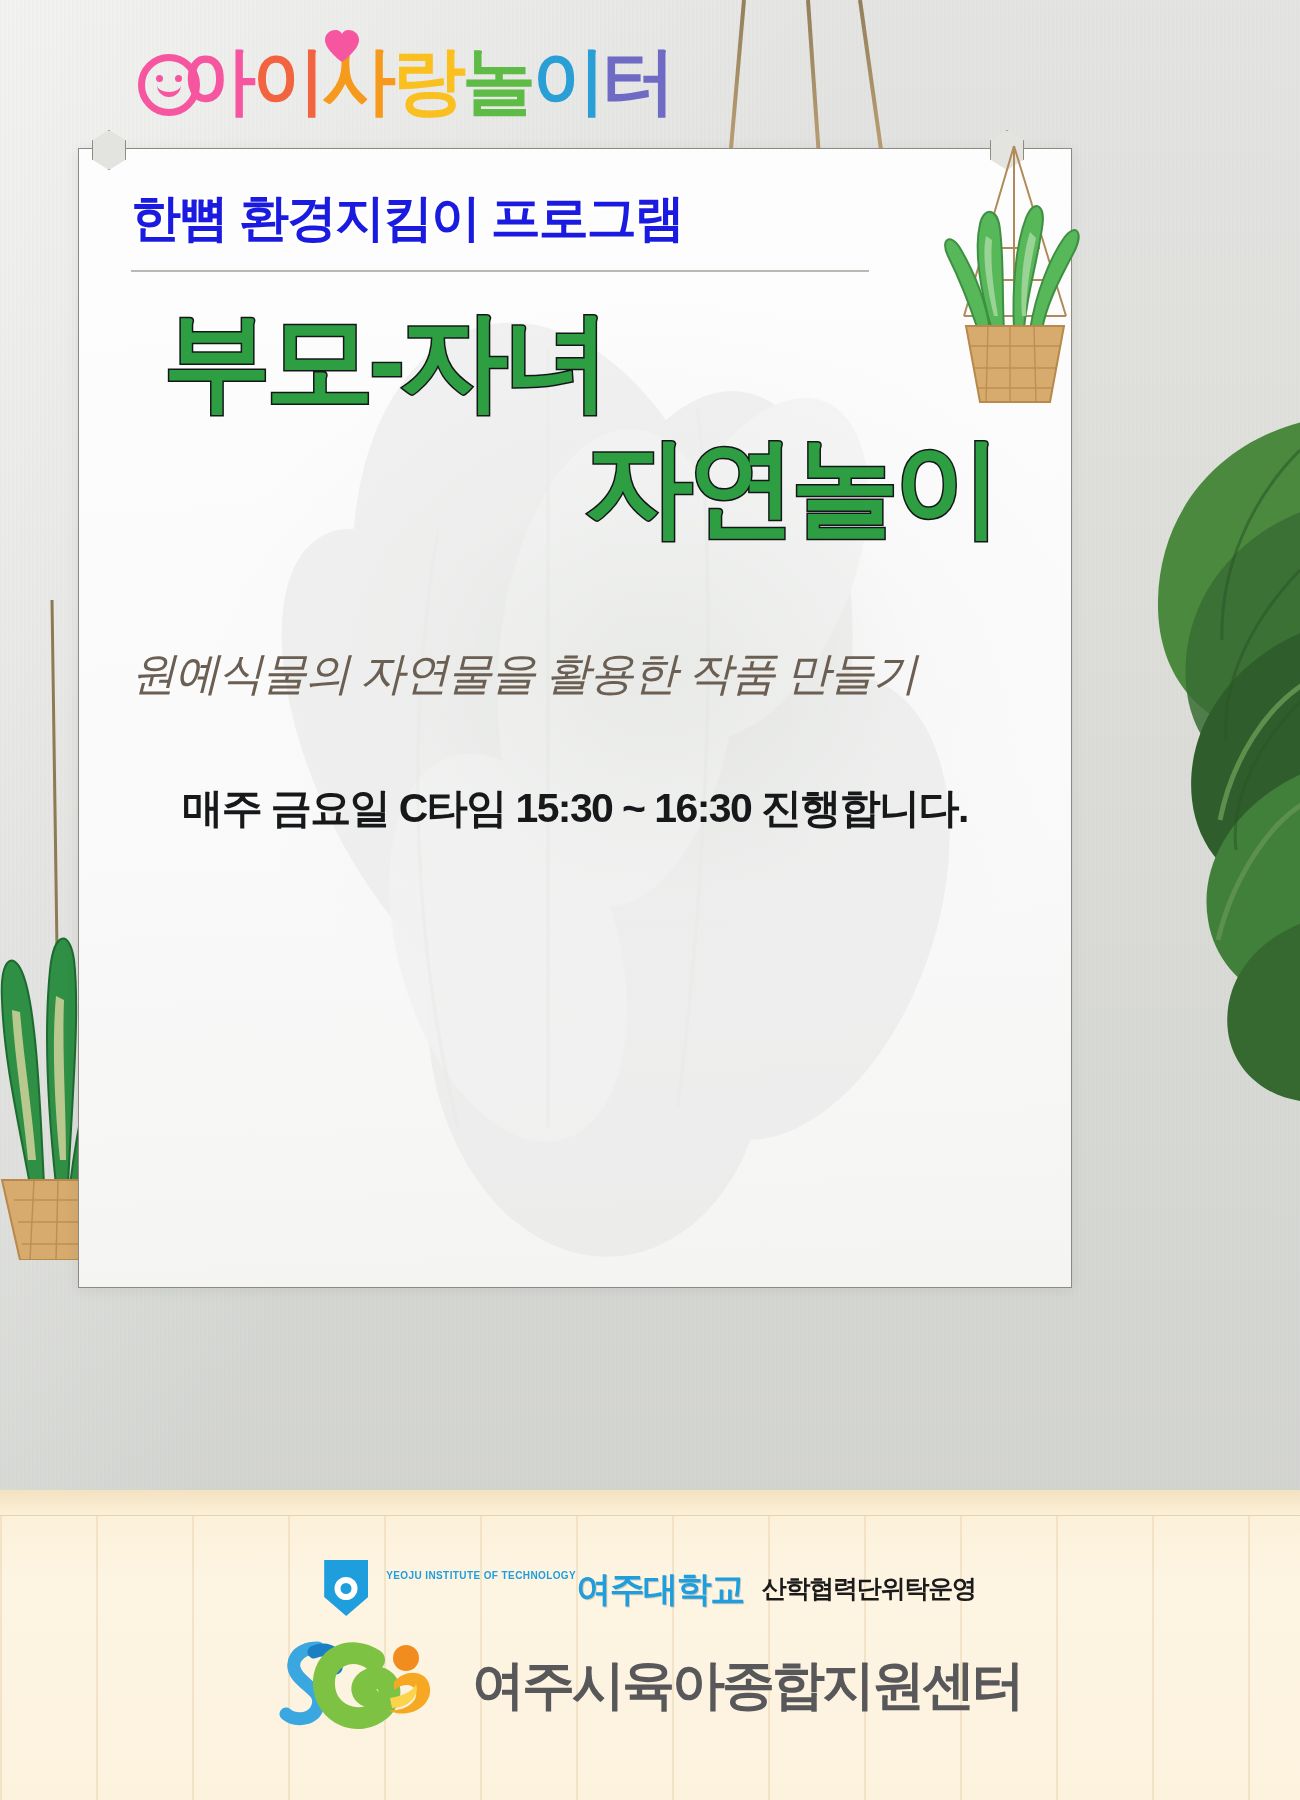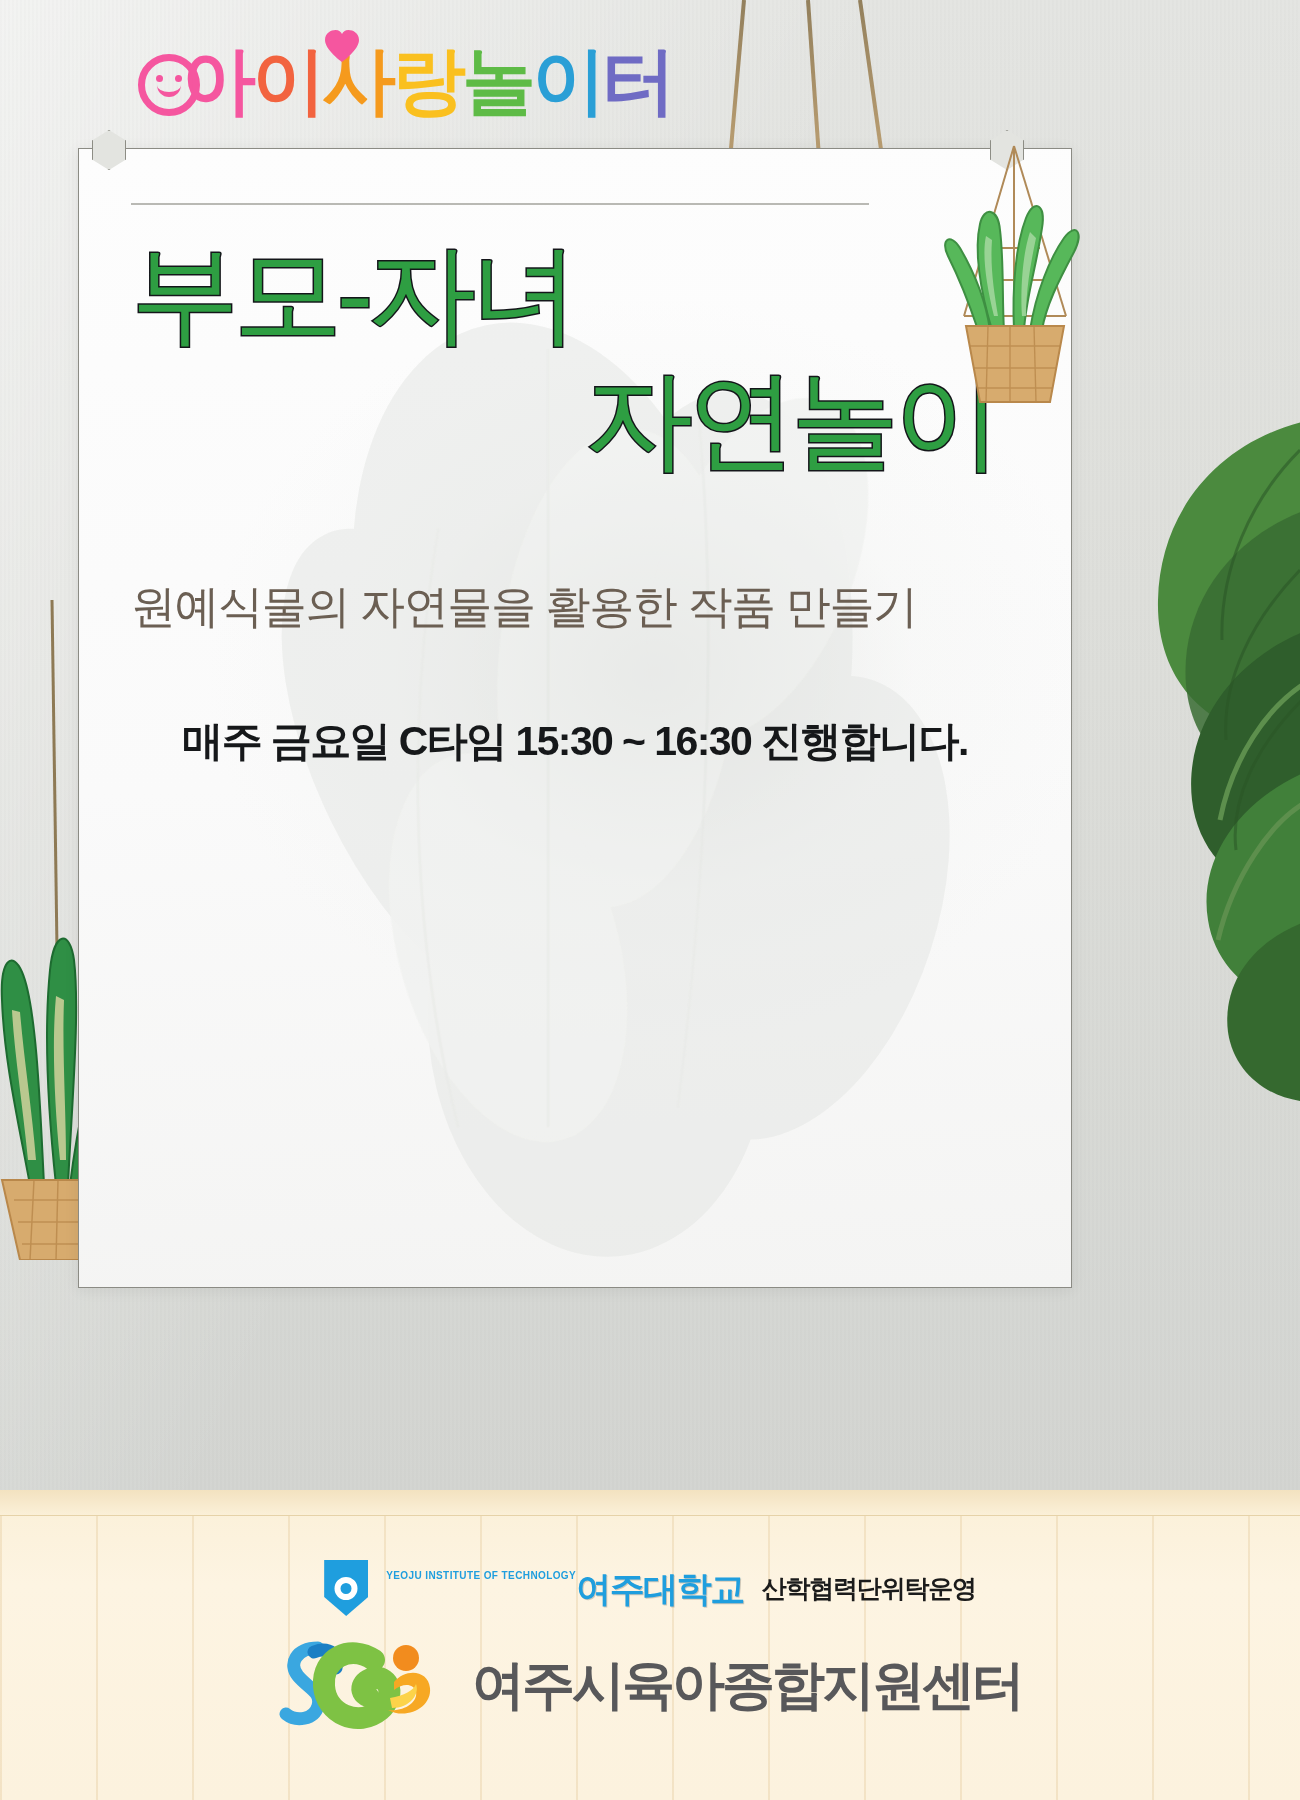--- a/index.html
+++ b/index.html
@@ -85,35 +85,36 @@
       0 0 1px #1a1ae0;
     white-space:nowrap;
   }
   .kicker-rule{
     margin-top:18px; height:2px; width:738px;
     background:#b9b9b4;
   }
 
   .title-wrap{ margin-top:34px; }
   .title-line{
-    font-size:108px; line-height:1.02; font-weight:normal; letter-spacing:-5px;
+    font-size:108px; line-height:1.02; font-weight:bold; letter-spacing:-5px;
     color:#2e9e42;
     -webkit-text-stroke:3px #14161a;
     paint-order:stroke fill;
     white-space:nowrap;
+    margin-left:32px;
   }
   .title-line.l2{ text-align:right; padding-right:22px; margin-top:16px;}
 
   .body-copy{
     margin-top:96px;
     font-size:45px; line-height:1.58; letter-spacing:-1.4px;
     color:#6b5f53;
     font-weight:500;
   }
-  .body-copy p{ white-space:nowrap; }
+  .body-copy p{ white-space:nowrap;font-style:italic; }
 
   .schedule{
     margin-top:72px; text-align:center;
     font-size:41px; font-weight:bold; letter-spacing:-1.6px;
     color:#16181a;
     white-space:nowrap;
   }
 
   
   .toplogo{
@@ -294,20 +295,21 @@
       <ellipse cx="680" cy="420" rx="95" ry="180" transform="rotate(22 680 420)"></ellipse>
     </g>
     <g stroke="#dfe1de" stroke-width="3" fill="none" opacity=".8">
       <path d="M470 200 C470 420 470 700 470 980"></path>
       <path d="M620 260 C640 460 630 720 600 960"></path>
       <path d="M360 380 C330 560 330 780 380 980"></path>
     </g>
   </svg>
 
   <div class="board-content">
+    <div class="kicker">한뼘 환경지킴이 프로그램</div>
     <div class="kicker-rule"></div>
 
     <div class="title-wrap">
       <div class="title-line l1">부모-자녀</div>
       <div class="title-line l2">자연놀이</div>
     </div>
 
     <div class="body-copy">
       <p>원예식물의 자연물을 활용한 작품 만들기</p>
     </div>

